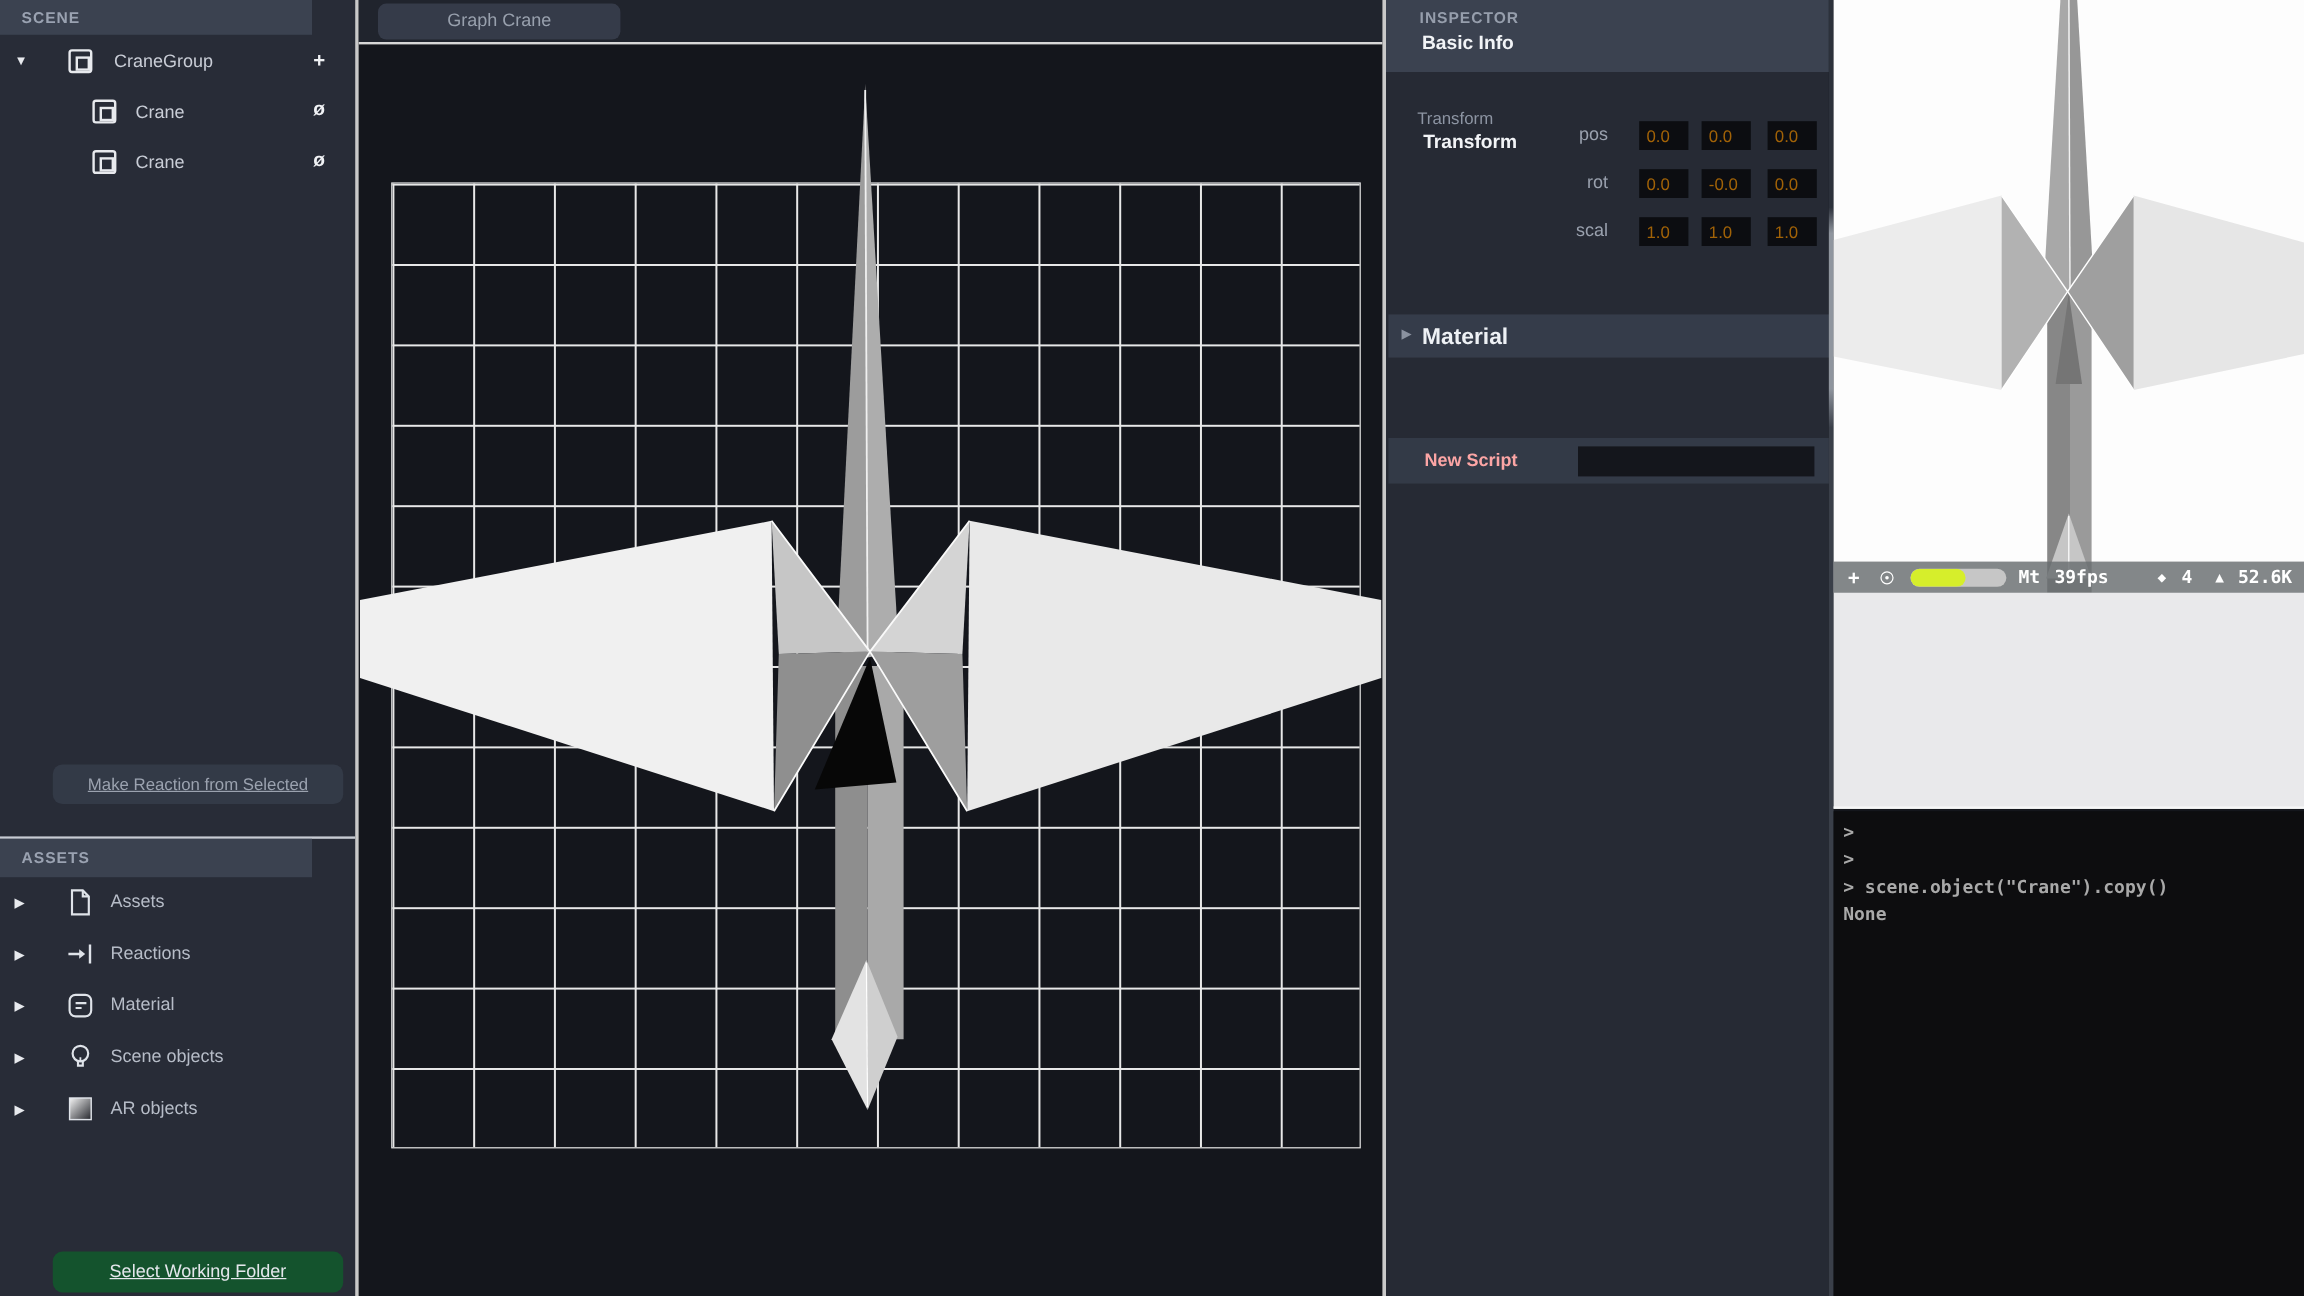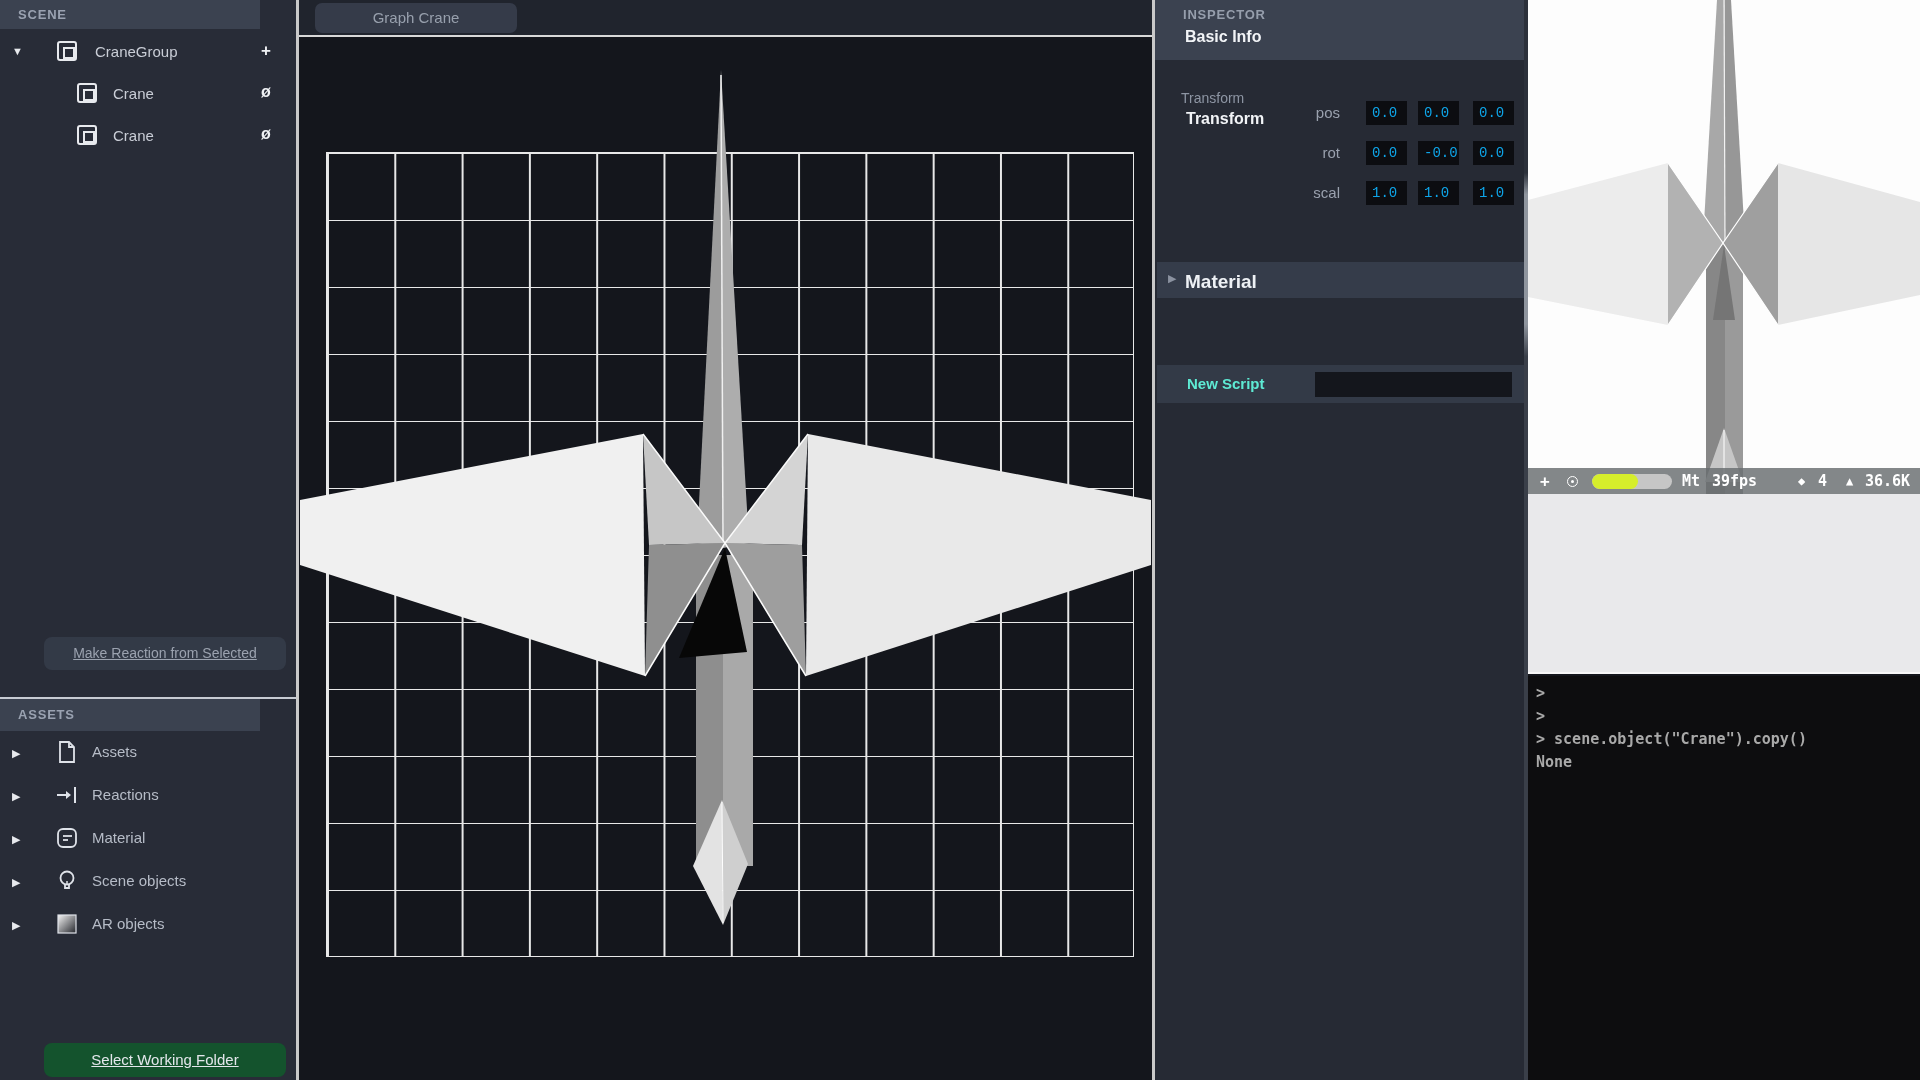--- a/index.html
+++ b/index.html
@@ -43,28 +43,28 @@
   #crane-svg { position:absolute; left:0; top:0; }
 
   
   #inspector { position:absolute; left:1155px; top:0; width:369px; height:1080px; background:#262a34;padding-left:32px; }
   #inspector-header { position:absolute; left:0; top:0; width:369px; height:60px; background:#3b4250; }
   #inspector-title { position:absolute; left:28px; top:7px; font-size:13px; font-weight:bold; letter-spacing:0.8px; color:#969eac; }
   #basic-info { position:absolute; left:30px; top:28px; font-size:16px; font-weight:bold; color:#f2f4f7; }
   #transform-gray { position:absolute; left:26px; top:90px; font-size:14px; color:#8d95a3; }
   #transform-white { position:absolute; left:31px; top:110px; font-size:16px; font-weight:bold; color:#f2f4f7; }
   .tr-label { position:absolute; width:45px; text-align:right; font-size:15px; color:#9aa1ae; }
-  .tr-input { position:absolute; width:41px; height:24px; background:#0c0d11; border:none; color:#0ea5e9;
-              font-size:14px; font-family:Liberation Mono, monospace; padding-left:6px; }
+  .tr-input { position:absolute; width:41px; height:24px; background:#0c0d11; border:none; color:#a16207;
+              font-size:14px; font-family:Liberation Sans, sans-serif; padding-left:6px; }
   .section-bar { position:absolute; left:2px; width:367px; background:#353c4a; }
   #material-bar { top:262px; height:36px; }
   #material-arrow { position:absolute; left:11px; top:10px; color:#8b92a0; font-size:11px; }
   #material-label { position:absolute; left:28px; top:9px; font-size:19px; font-weight:bold; color:#eef1f5; }
   #newscript-bar { top:365px; height:38px; background:#333a47; }
-  #newscript-label { position:absolute; left:30px; top:10px; font-size:15px; font-weight:bold; color:#5eead4; }
+  #newscript-label { position:absolute; left:30px; top:10px; font-size:15px; font-weight:bold; color:#fca5a5; }
   #newscript-input { position:absolute; left:158px; top:7px; width:197px; height:25px; background:#14161c; border:none; }
 
   
   #right-divider { position:absolute; left:1524px; top:0; width:4px; height:1080px;
                    background:linear-gradient(#2c313b 0 16%, #8f959e 18% 30%, #3a3f49 33% 100%); }
   #preview { position:absolute; left:1528px; top:0; width:392px; height:494px; background:#fdfdfd; }
   #status-bar { position:absolute; left:1528px; top:468px; width:392px; height:26px;
                 background:rgba(104,108,111,0.82); color:#ffffff;
                 font-family:"DejaVu Sans Mono", monospace; font-weight:bold; font-size:15px; }
   .sb-item { position:absolute; top:4px; }
@@ -271,21 +271,21 @@
     <span class="sb-item" style="left:12px; font-size:16px;">+</span>
     <span id="sb-gear"></span>
     <span id="sb-pill">
         <span id="sb-pill-fill" style="width: 58%; background: rgb(214, 238, 43);"></span>
       </span>
     <span class="sb-item" style="left:154px;">Mt</span>
     <span class="sb-item" style="left:184px;">39fps</span>
     <span class="sb-item" style="left:270px; font-size:12px; top:6px;">◆</span>
     <span class="sb-item" style="left:290px;">4</span>
     <span class="sb-item" style="left:318px; font-size:12px; top:6px;">▲</span>
-    <span class="sb-item" style="left:337px;">36.6K</span>
+    <span class="sb-item" style="left:337px;">52.6K</span>
   </div>
 
   <div id="light-area"></div>
 
   <div id="console">
     <div class="console-line">&gt;</div>
     <div class="console-line">&gt;</div>
     <div class="console-line">&gt; scene.object("Crane").copy()</div>
     <div class="console-line">None</div>
   </div>

